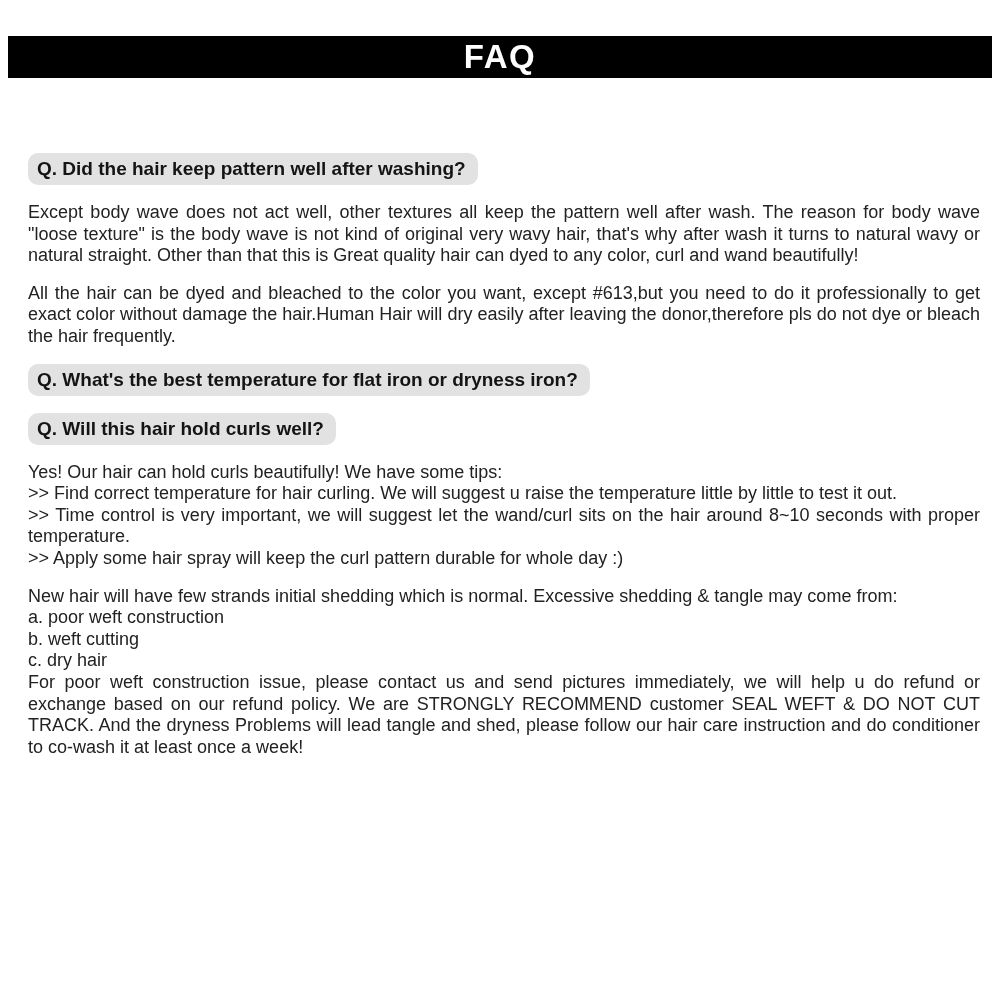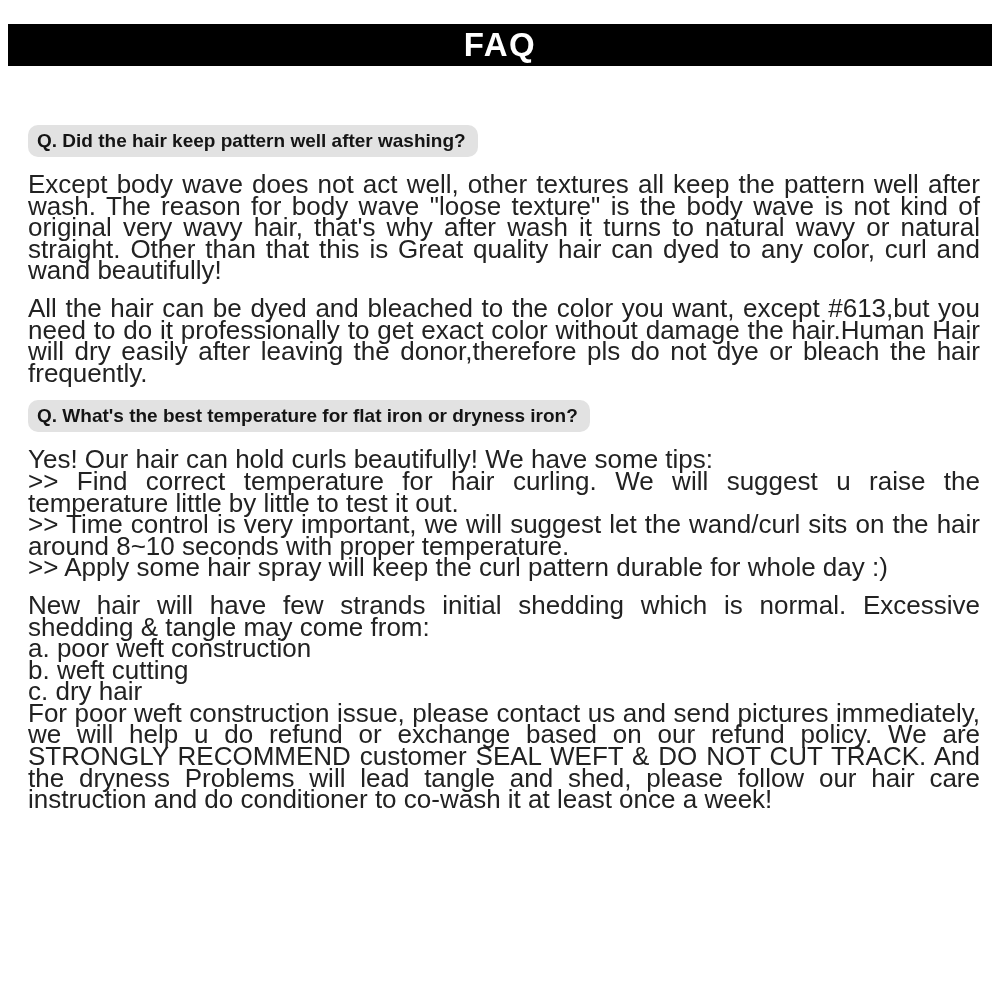--- a/index.html
+++ b/index.html
@@ -11,50 +11,51 @@
     position: relative;
     width: 1000px;
     height: 1000px;
     background: #ffffff;
     font-family: "Liberation Sans", sans-serif;
     color: #1e1e1e;
     overflow: hidden;
     box-sizing: border-box;
   }
   .faq-header {
-    margin: 24px 8px 0 8px;
+    margin: 36px 8px 0 8px;
     height: 42px;
     background: #000000;
     display: flex;
     align-items: center;
     justify-content: center;
   }
   .faq-header .title {
     color: #ffffff;
     font-size: 33px;
     font-weight: bold;
     letter-spacing: 1.5px;
   }
   .content {
     padding: 59px 20px 0 28px;
+    margin-top: 16px;
   }
   .question {
     display: inline-block;
     background: #e2e2e2;
     border-radius: 10px;
     padding: 5px 12px 6px 9px;
     font-size: 19px;
     font-weight: bold;
     color: #141414;
     margin: 0 0 17px 0;
     line-height: 21px;
   }
   .section { margin: 0; }
   .answer {
-    font-size: 26px;
+    font-size: 18px;
     line-height: 21.6px;
     color: #222222;
     text-align: justify;
     white-space: pre-line;
     margin: 0 0 16px 0;
   }
 </style>
 </head>
 <body>
 
@@ -73,20 +74,21 @@
 
     <div class="section">
       <div class="answer">All the hair can be dyed and bleached to the color you want, except #613,but you need to do it professionally to get exact color without damage the hair.Human Hair will dry easily after leaving the donor,therefore pls do not dye or bleach the hair frequently.</div>
     </div>
 
     <div class="section">
       <div class="question">Q. What's the best temperature for flat iron or dryness iron?</div>
     </div>
 
     <div class="section">
+      <div class="question">Q. Will this hair hold curls well?</div>
       <div class="answer">Yes! Our hair can hold curls beautifully! We have some tips:
 &gt;&gt; Find correct temperature for hair curling. We will suggest u raise the temperature little by little to test it out.
 &gt;&gt; Time control is very important, we will suggest let the wand/curl sits on the hair around 8~10 seconds with proper temperature.
 &gt;&gt; Apply some hair spray will keep the curl pattern durable for whole day :)</div>
     </div>
 
     <div class="section">
       <div class="answer">New hair will have few strands initial shedding which is normal. Excessive shedding &amp; tangle may come from:
 a. poor weft construction
 b. weft cutting

